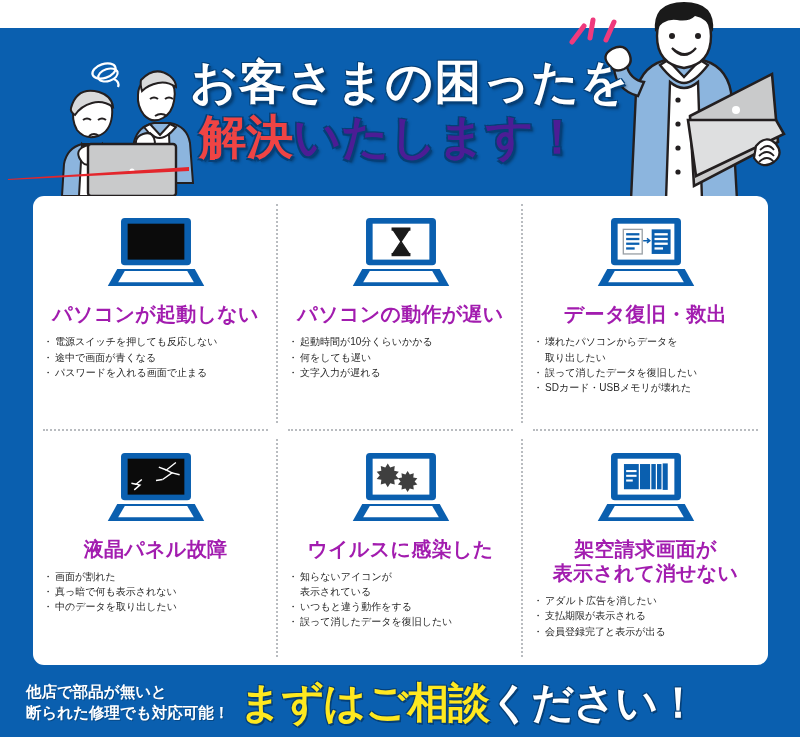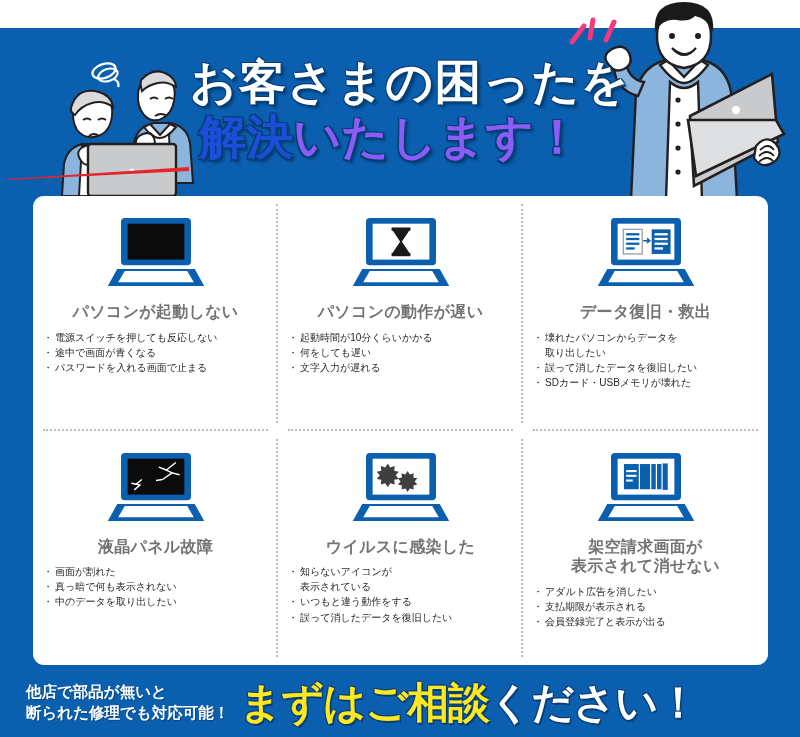--- a/index.html
+++ b/index.html
@@ -69,28 +69,28 @@
   .headline-line2 {
     position: relative;
     margin-top: 4px;
     font-size: 47px;
     font-weight: bold;
     line-height: 1.05;
     white-space: nowrap;
     letter-spacing: 0px;
   }
   .hl-accent {
-    color: #1d4ed8;
+    color: #ef4444;
     text-shadow:
       2px 2px 0 #063f76, -1.5px -1.5px 0 #063f76,
       1.5px -1.5px 0 #063f76, -1.5px 1.5px 0 #063f76,
       3px 3px 3px rgba(0,0,0,.35);
   }
   .hl-plain {
-    color: #8b5cf6;
+    color: #4c1d95;
     text-shadow:
       2px 2px 0 #063f76, -1.5px -1.5px 0 #063f76,
       1.5px -1.5px 0 #063f76, -1.5px 1.5px 0 #063f76,
       3px 3px 3px rgba(0,0,0,.35);
   }
   .red-swoosh {
     position: absolute;
     left: 6px;
     top: 166px;
     width: 185px;
@@ -142,22 +142,22 @@
   }
 
   .cell-icon {
     height: 86px;
     display: flex;
     align-items: center;
     justify-content: center;
   }
 
   .cell-title {
-    color: #737373;
-    font-size: 16px;
+    color: #a21caf;
+    font-size: 20px;
     font-weight: bold;
     text-align: center;
     line-height: 1.22;
     margin: 6px 0 8px 0;
     letter-spacing: 0.3px;
     white-space: pre-line;
   }
 
   .cell-bullets {
     list-style: none;

